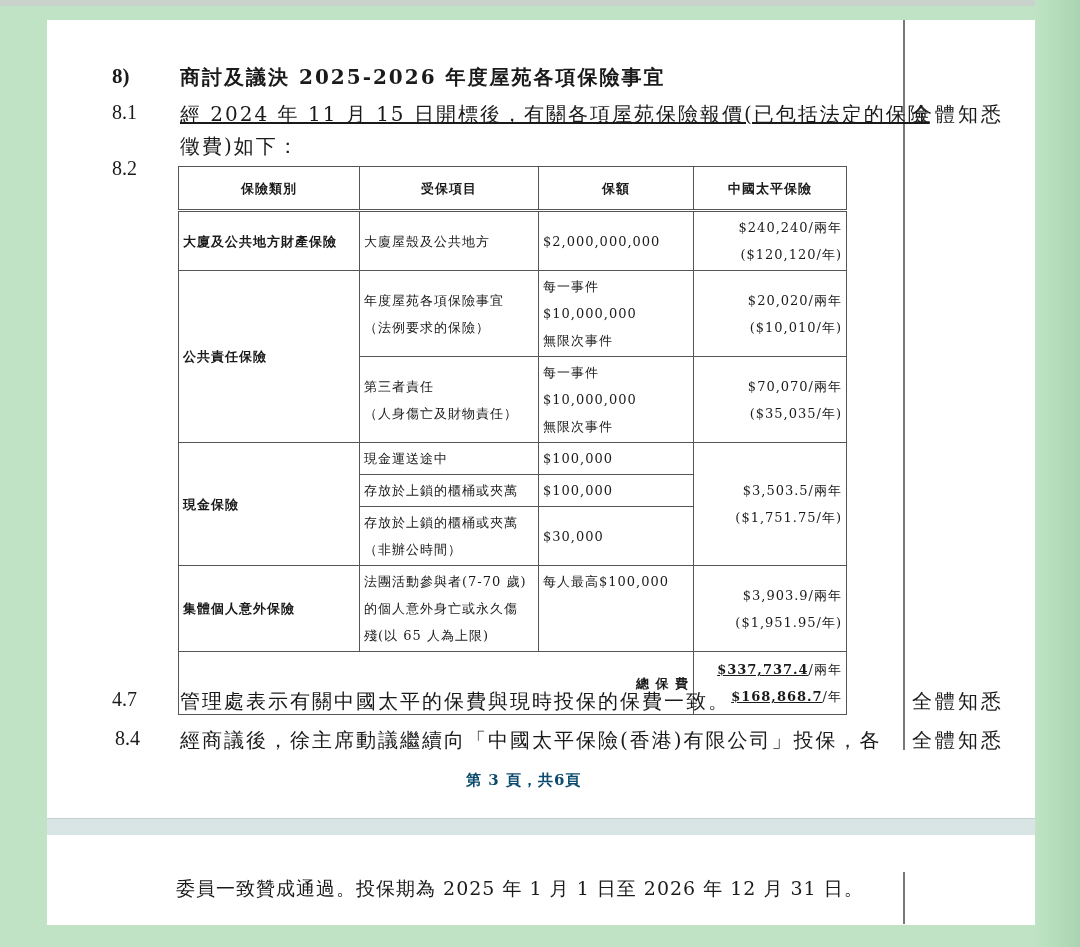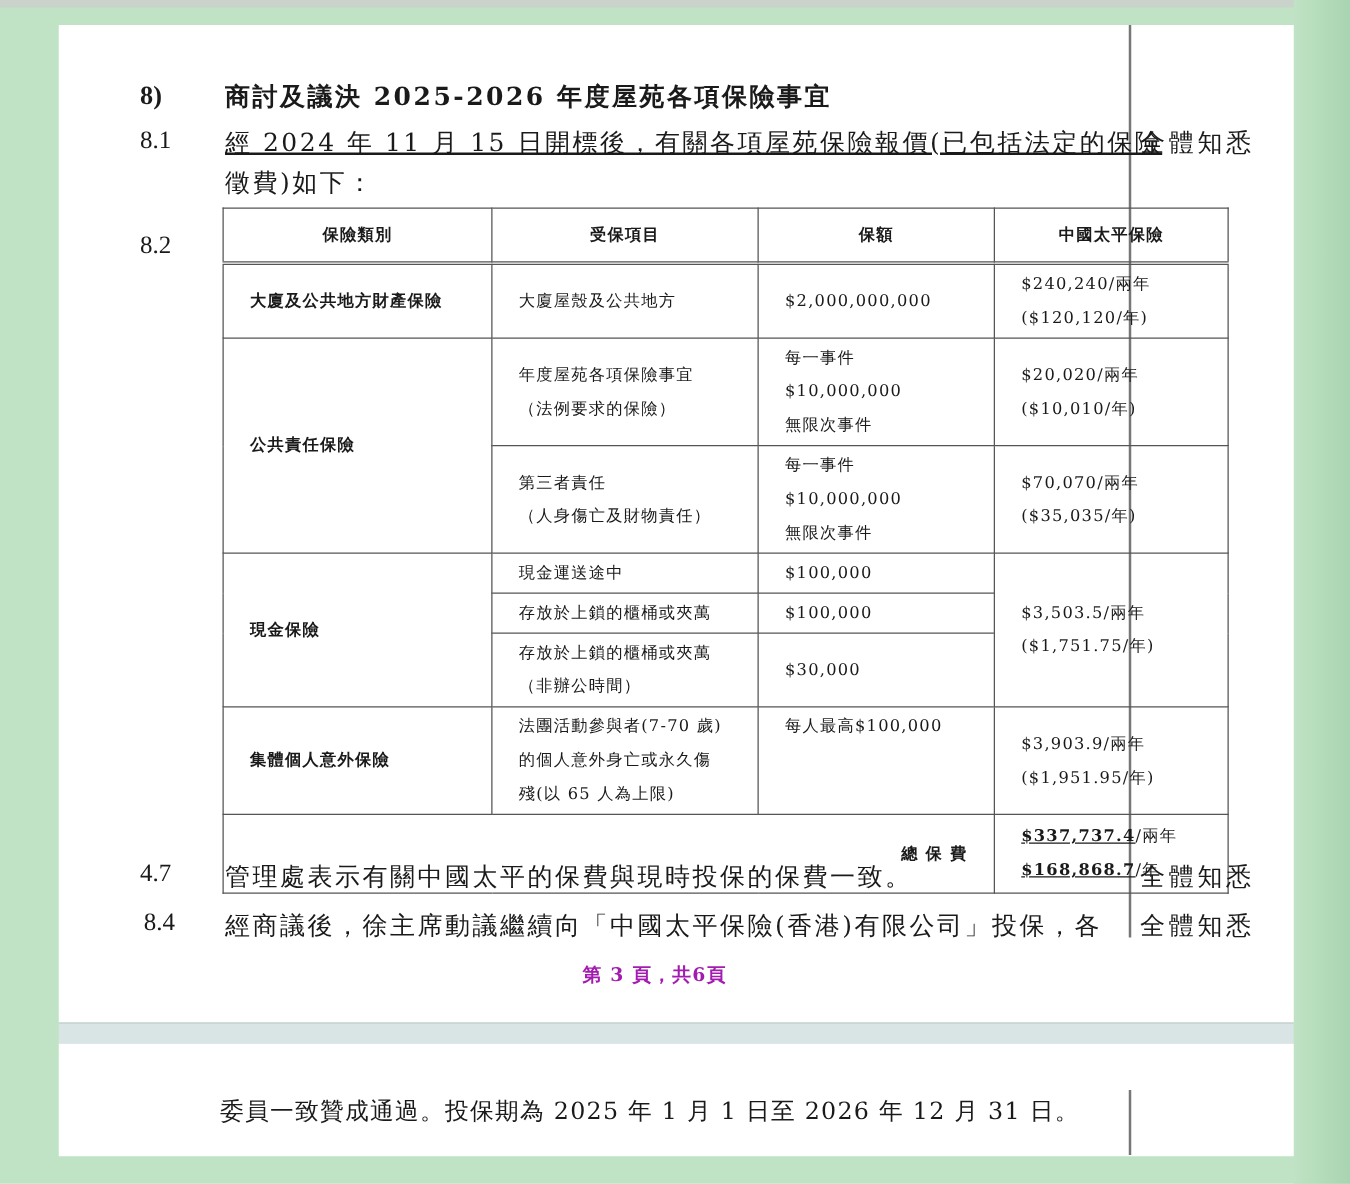--- a/index.html
+++ b/index.html
@@ -32,52 +32,52 @@
   .note { position: absolute; font-size: 20px; letter-spacing: 3px; }
 
   table.ins {
     position: absolute; left: 178px; top: 166px;
     border-collapse: collapse;
     font-size: 13px; letter-spacing: 1px;
     font-family: "DejaVu Serif", serif;
   }
   table.ins td, table.ins th {
     border: 1.5px solid #555;
-    padding: 2px 21px;
+    padding: 2px 4px;
     line-height: 27px;
     vertical-align: middle;
   }
   table.ins th { font-weight: bold; height: 38px; text-align: center; }
   table.ins thead tr { border-bottom: 3px double #555; }
   .c1 { width: 172px; font-weight: bold; }
   .c2 { width: 170px; }
   .c3 { width: 146px; }
-  .c4 { width: 144px; text-align: left; }
+  .c4 { width: 144px; text-align: right; }
   .center { text-align: right; }
   .ul { text-decoration: underline; font-weight: bold; }
-  .footer { position: absolute; font-size: 15px; letter-spacing: 1px; font-weight: bold; color: #a21caf; }
+  .footer { position: absolute; font-size: 15px; letter-spacing: 1px; font-weight: bold; color: #0c4a6e; }
 </style>
 </head>
 <body>
 
 <div class="top-strip"></div>
 <div class="right-shade"></div>
 
 <div class="page1"></div>
 <div class="vline" style="left:903px; top:20px; height:730px;"></div>
 
 <div class="num bold" style="left:112px; top:64px; font-size:21px;">8)</div>
 <div class="txt bold" style="left:180px; top:64px; font-size:20px;">商討及議決 2025-2026 年度屋苑各項保險事宜</div>
 
 <div class="num" style="left:112px; top:101px;">8.1</div>
 <div class="txt" style="left:180px; top:101px;text-decoration:underline;">經 2024 年 11 月 15 日開標後，有關各項屋苑保險報價(已包括法定的保險</div>
 <div class="txt" style="left:180px; top:133px;">徵費)如下：</div>
 <div class="note" style="left:912px; top:101px;">全體知悉</div>
 
-<div class="num" style="left:112px; top:185px;">8.2</div>
+<div class="num" style="left:112px; top:157px;">8.2</div>
 
 <table class="ins">
   <thead>
     <tr>
       <th class="c1">保險類別</th>
       <th class="c2">受保項目</th>
       <th class="c3">保額</th>
       <th class="c4">中國太平保險</th>
     </tr>
   </thead>

